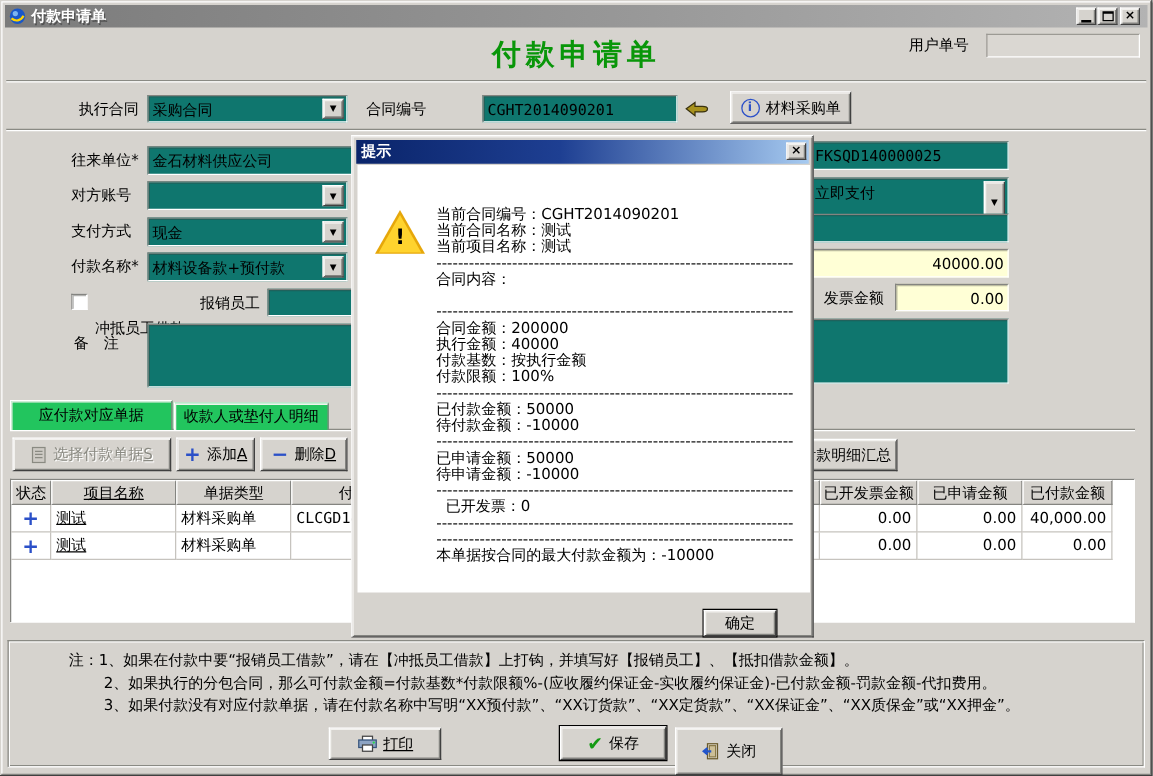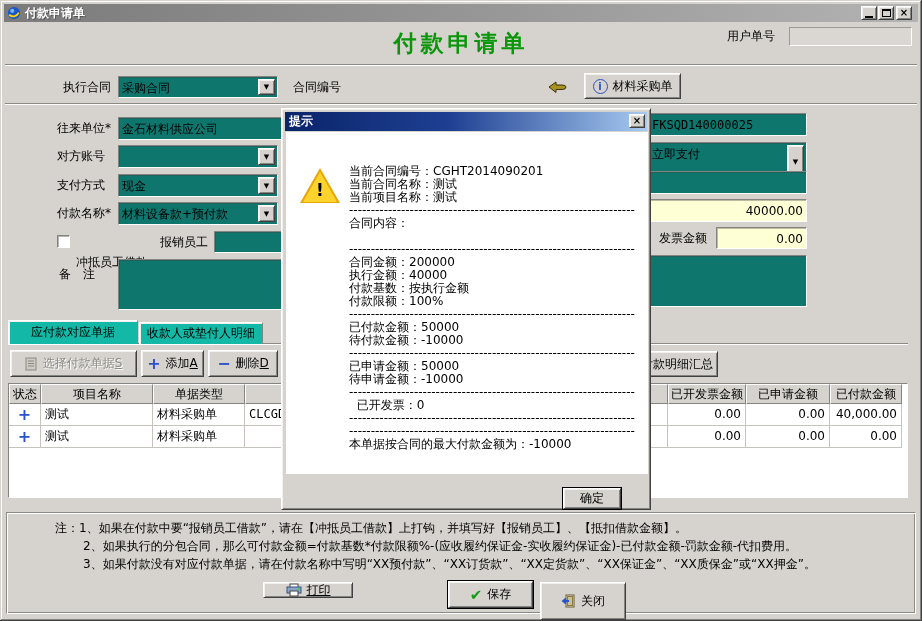--- a/index.html
+++ b/index.html
@@ -52,31 +52,31 @@
     border-color:#848480 #fff #fff #848480;box-shadow:inset 1px 1px 0 rgba(64,64,60,.4);}
   
   .btn{display:flex;align-items:center;justify-content:center;gap:5px;
     font-size:12px;white-space:nowrap;cursor:default;}
   .btn.default{box-shadow:0 0 0 1px #000,inset 1px 1px 0 #f2f1ee,inset -1px -1px 0 #848480;}
   .btn.disabled{color:#8a8a82;text-shadow:1px 1px 0 #fff;}
   .u{text-decoration:underline;}
   .blueplus{color:#2b50c8;font-weight:bold;font-size:16px;line-height:12px;}
   .greencheck{color:#149a14;font-weight:bold;font-size:15px;line-height:14px;}
   
-  .tab{background:#14b8a6;border:1px solid;border-color:#fff #848480 #d6d3ce #fff;
+  .tab{background:#22c55e;border:1px solid;border-color:#fff #848480 #d6d3ce #fff;
     border-bottom:none;display:flex;align-items:center;justify-content:center;
     box-shadow:inset 1px 1px 0 #f2f1ee;}
   
   .tablewrap{background:#fff;border:1px solid;border-color:#848480 #fff #fff #848480;}
   .trow{display:flex;}
   .hc{height:20px;background:#d6d3ce;border:1px solid;border-color:#fff #848480 #848480 #fff;
     display:flex;align-items:center;justify-content:center;font-size:12px;white-space:nowrap;overflow:hidden;}
   .dc{height:22px;line-height:21px;border-right:1px solid #c6c3be;border-bottom:1px solid #c6c3be;
     padding:0 4px;white-space:nowrap;overflow:hidden;font-size:12px;}
-  .c0{width:32px;}.c1{width:112px;}.c2{width:92px;}.c3{width:160px;}
+  .c0{width:32px;}.c1{width:100px;text-decoration:underline;}.c2{width:92px;}.c3{width:160px;}
   .c4{width:263px;}.c5{width:78px;}.c6{width:84px;}.c7{width:72px;}
   .statuscell{display:flex;align-items:center;justify-content:center;padding:0;}
   
   .noteline{white-space:nowrap;font-size:12px;}
   
   .dialog{left:281px;top:108px;width:370px;height:402px;z-index:60;
     background:#d6d3ce;border:1px solid;border-color:#fff #404040 #404040 #fff;
     box-shadow:inset 1px 1px 0 #f2f1ee,inset -1px -1px 0 #848480;text-decoration:underline;}
   .dlgtitle{position:absolute;left:3px;top:3px;right:3px;height:19px;
     background:linear-gradient(90deg,#0a246a,#1e3f92 45%,#a6caf0);
@@ -127,20 +127,23 @@
 
   <div class="abs etchline" style="left:5px;right:5px;top:64px;"></div>
   <div class="abs etchline" style="left:5px;right:5px;top:103px;"></div>
 
   <div class="abs lbl" style="left:63px;top:76px;">执行合同</div>
   <div class="abs sunken combo" style="left:118px;top:76px;width:160px;height:22px;">
     <div class="field">采购合同</div>
     <div class="raised arrowbtn">▼</div>
   </div>
   <div class="abs lbl" style="left:293px;top:76px;">合同编号</div>
+  <div class="abs sunken" style="left:386px;top:76px;width:156px;height:22px;">
+    <div class="field mono">CGHT2014090201</div>
+  </div>
   <span class="abs" style="left:548px;top:79px;">
     <svg width="20" height="16" viewBox="0 0 20 16">
       <path d="M1 8 L8 3 L8 6 L14 6 Q18 6 18 8 Q18 10.5 14 10.5 L8 10.5 L8 13.5 Z" fill="#a8921e" stroke="#3a3210" stroke-width="1"></path>
     </svg>
   </span>
   <div class="abs raised btn" style="left:584px;top:73px;width:97px;height:26px;">
     <span style="width:15px;height:15px;border:1px solid #2b50c8;border-radius:50%;color:#2b50c8;font-weight:bold;font-size:10px;display:flex;align-items:center;justify-content:center;">i</span>
     <span>材料采购单</span>
   </div>
 
@@ -266,21 +269,21 @@
       <div class="dc c6 num">0.00</div>
       <div class="dc c7 num">0.00</div>
     </div>
   </div>
 
   <div class="abs etchbox" style="left:6px;top:512px;width:910px;height:102px;">
     <div class="abs noteline" style="left:48px;top:7px;">注：1、如果在付款中要“报销员工借款”，请在【冲抵员工借款】上打钩，并填写好【报销员工】、【抵扣借款金额】。</div>
     <div class="abs noteline" style="left:76px;top:25px;">2、如果执行的分包合同，那么可付款金额=付款基数*付款限额%-(应收履约保证金-实收履约保证金)-已付款金额-罚款金额-代扣费用。</div>
     <div class="abs noteline" style="left:76px;top:43px;">3、如果付款没有对应付款单据，请在付款名称中写明“XX预付款”、“XX订货款”、“XX定货款”、“XX保证金”、“XX质保金”或“XX押金”。</div>
 
-    <div class="abs raised btn" style="left:256px;top:69px;width:90px;height:16px;text-decoration:underline;">
+    <div class="abs raised btn" style="left:256px;top:69px;width:90px;height:26px;text-decoration:underline;">
       <span>
         <svg width="16" height="14" viewBox="0 0 16 14">
           <rect x="4" y="1" width="8" height="4" fill="#fff" stroke="#444"></rect>
           <rect x="1" y="4" width="14" height="6" fill="#8da4c4" stroke="#36547c"></rect>
           <rect x="4" y="8" width="8" height="5" fill="#fff" stroke="#444"></rect>
           <circle cx="13" cy="6" r="0.9" fill="#2d4"></circle>
         </svg>
       </span>
       <span>打印</span>
     </div>

